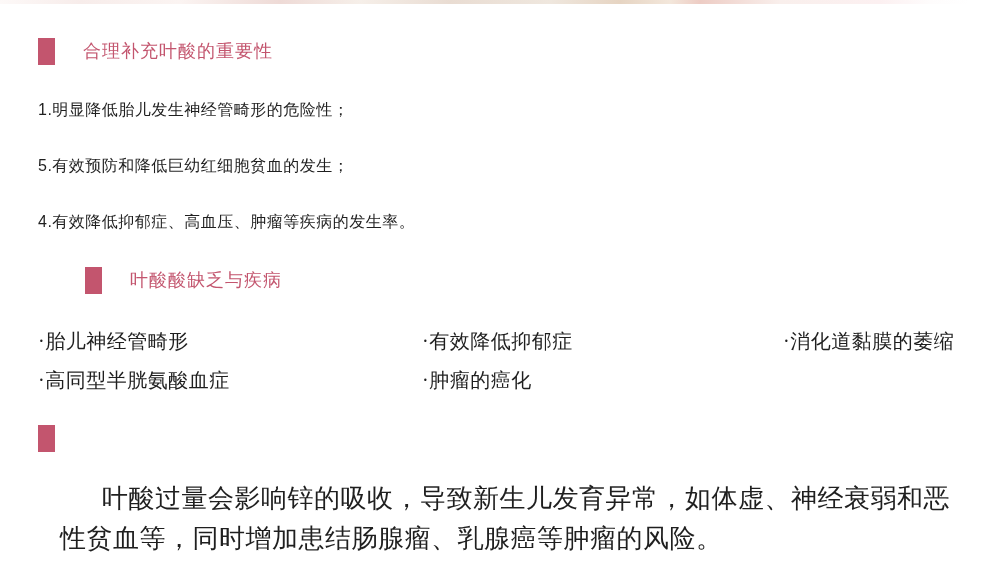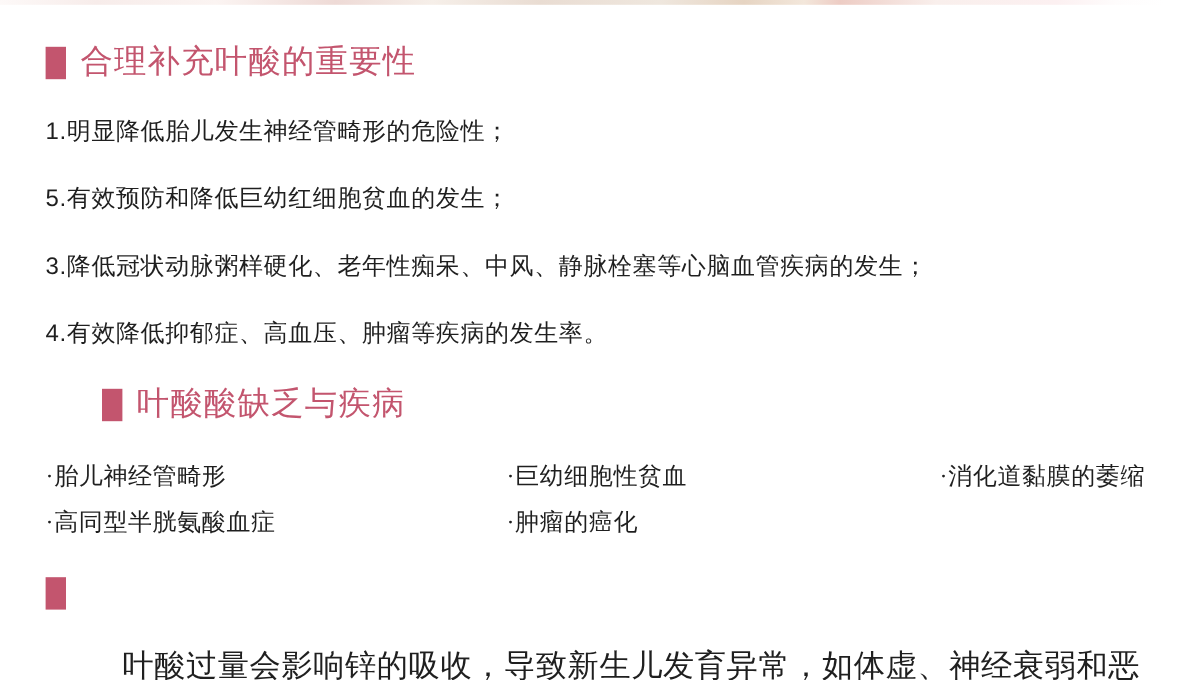--- a/index.html
+++ b/index.html
@@ -21,38 +21,38 @@
     background:linear-gradient(90deg,
       #fdf9f8 0%, #f7ecea 8%, #fbf4f2 18%, #eedad6 28%, #f6efe9 36%,
       #e9dcd2 45%, #efe7de 55%, #e6d4c2 62%, #f3e7db 67%, #edccc4 70%,
       #f9efec 78%, #fcf0f1 88%, #fefcfc 93%, #ffffff 97%);
   }
   .content{
     position:absolute;top:0;left:0;width:100%;height:100%;
     padding:0 38px;
   }
   .section-title{
-    display:flex;align-items:flex-end;gap:12px;
-    font-size:27px;line-height:30px;font-weight:500;
+    display:flex;align-items:center;gap:28px;
+    font-size:18px;line-height:30px;font-weight:500;
     color:var(--accent);
     letter-spacing:1px;
   }
   .title-square{
     flex:0 0 auto;
     width:17px;height:27px;
     background:var(--accent);
   }
   #title-1{margin-top:36px;}
   #title-2{margin-top:31px;padding-left:47px;}
   #title-3{margin-top:33px;}
   .benefit-list{
     margin-top:30px;
   }
   .benefit-item{
-    font-size:20px;line-height:24px;
+    font-size:16px;line-height:24px;
     margin-bottom:15px;
     letter-spacing:0.5px;
     margin-top:32px;
   }
   .disease-grid{
     display:grid;
     grid-template-columns:384px 361px 1fr;
     grid-row-gap:15px;
     margin-top:34px;
   }
@@ -77,32 +77,31 @@
 <div class="content">
 
   <div class="section-title" id="title-1">
     <span class="title-square"></span>
     <span>合理补充叶酸的重要性</span>
   </div>
 
   <div class="benefit-list">
     <div class="benefit-item">1.明显降低胎儿发生神经管畸形的危险性；</div>
     <div class="benefit-item">5.有效预防和降低巨幼红细胞贫血的发生；</div>
-    <div class="benefit-item">3.降低冠状动脉粥样硬化、老年性痴呆、中风、静脉栓塞等心脑血管疾病的发生；</div>
     <div class="benefit-item">4.有效降低抑郁症、高血压、肿瘤等疾病的发生率。</div>
   </div>
 
   <div class="section-title" id="title-2">
     <span class="title-square"></span>
     <span>叶酸酸缺乏与疾病</span>
   </div>
 
   <div class="disease-grid">
     <div class="disease-item">·胎儿神经管畸形</div>
-    <div class="disease-item">·巨幼细胞性贫血</div>
+    <div class="disease-item">·有效降低抑郁症</div>
     <div class="disease-item">·消化道黏膜的萎缩</div>
     <div class="disease-item">·高同型半胱氨酸血症</div>
     <div class="disease-item">·肿瘤的癌化</div>
   </div>
 
   <div class="section-title" id="title-3">
     <span class="title-square"></span>
   </div>
 
   <p class="overdose-paragraph">叶酸过量会影响锌的吸收，导致新生儿发育异常，如体虚、神经衰弱和恶性贫血等，同时增加患结肠腺瘤、乳腺癌等肿瘤的风险。</p>

